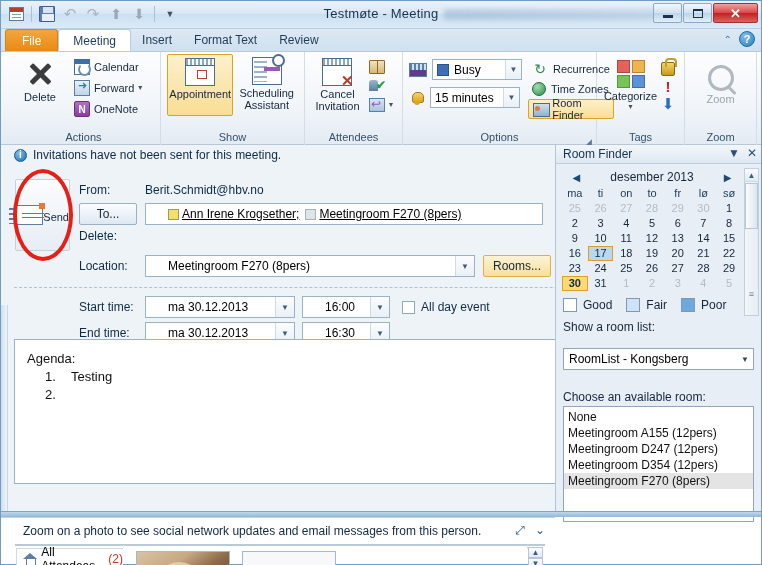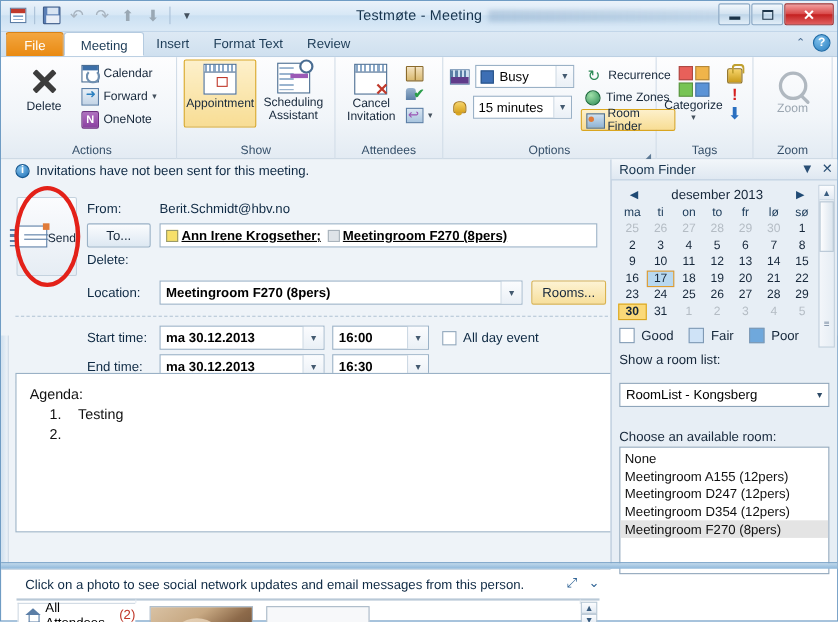--- a/index.html
+++ b/index.html
@@ -420,23 +420,22 @@
     border: 4px solid #e32119;
     border-radius: 50%;
     z-index: 40;
     pointer-events: none;
   }
 
   .frow { position: absolute; display: flex; align-items: center; }
   .flabel { font-size: 12px; color: #0f2a44; }
   .fbox {
     background: #fff; border: 1px solid #9ab1c6;
-    height: 22px; display: flex; align-items: center; padding-left: 5px;
+    height: 22px; display: flex; align-items: center; padding-left: 22px;
     font-size: 12px;
-    font-weight: bold;
   }
   .btn-std {
     height: 22px;
     background: linear-gradient(#fbfcfe,#dde8f2);
     border: 1px solid #9ab1c6; border-radius: 2px;
     display: flex; align-items: center; justify-content: center;
     font-size: 12px; color: #16273a;
   }
   .btn-rooms {
     height: 22px; width: 68px;
@@ -942,21 +941,21 @@
           <div class="vs-thumb">
               <span class="vs-grip"></span>
             </div>
           <div class="vs-btn" style="position:absolute;bottom:0">▼</div>
         </div>
       </div>
     </div>
 
     <div class="social">
       <div class="social-hdr">
-        <span>Click on a photo to see social network updates and email messages from this person.</span>
+        <span>Zoom on a photo to see social network updates and email messages from this person.</span>
         <span class="acts">
           <span>⤢</span>
           <span>⌄</span>
         </span>
       </div>
       <div class="social-body">
         <div class="attend-col">
           <div class="attend-item" style="border:1px solid #cfd9e3;border-right:none;background:#fff">
             <span class="ic-home"></span>
             <span>All Attendees</span>

